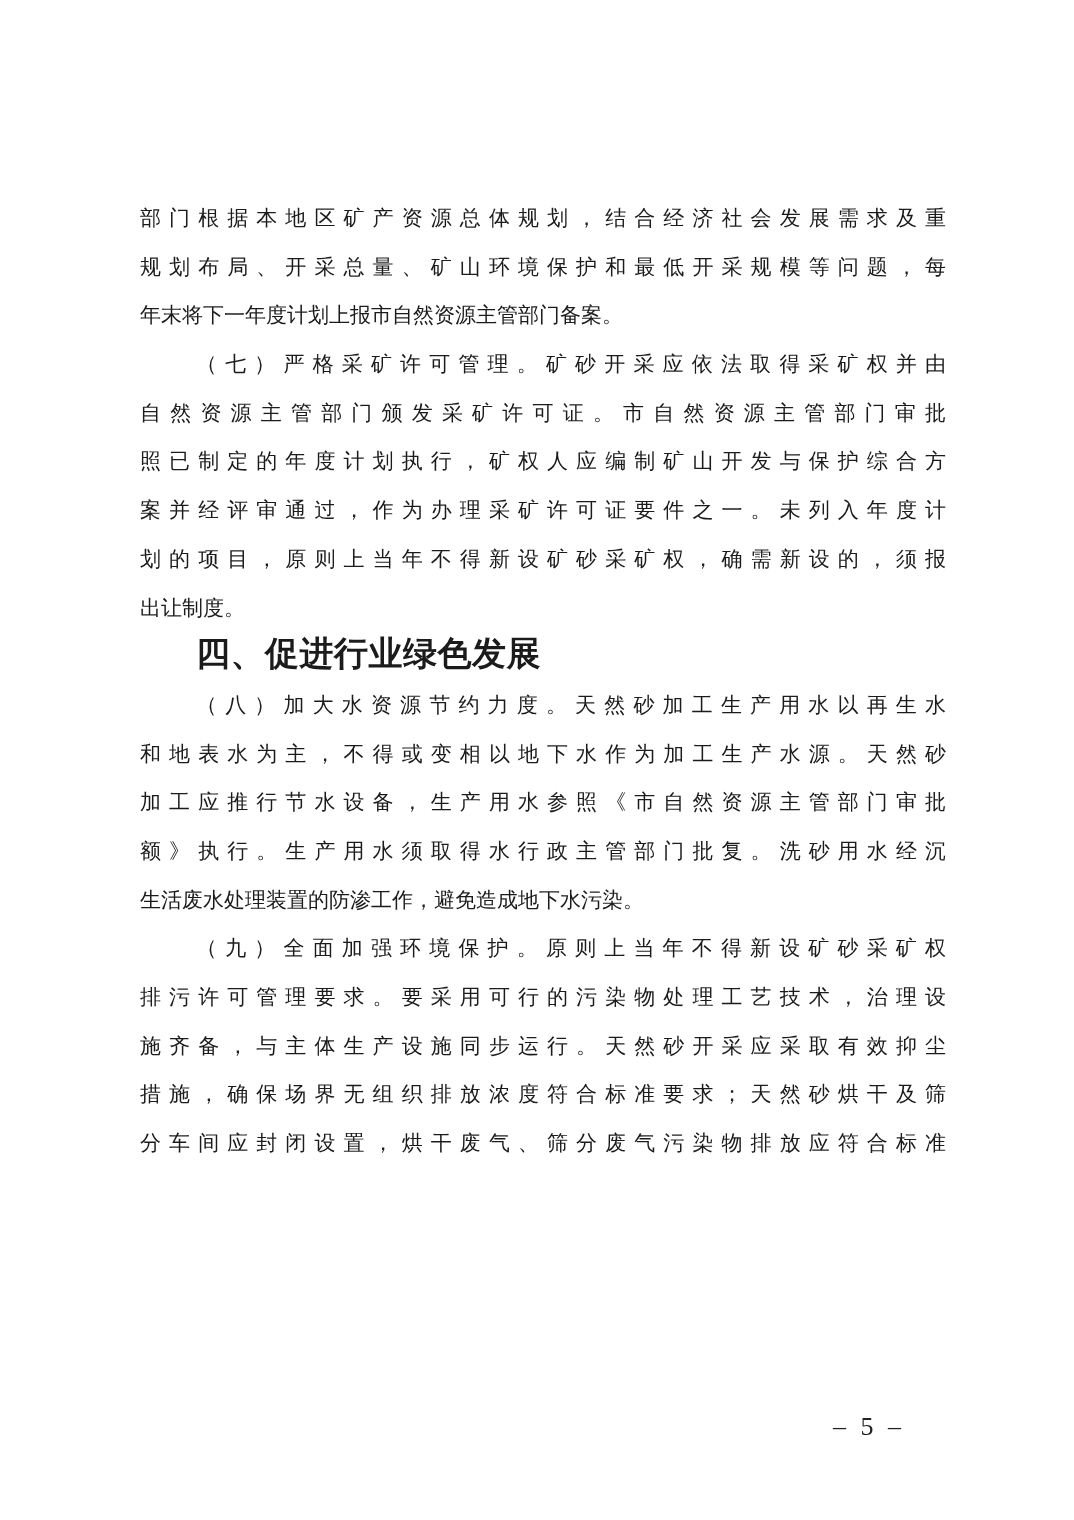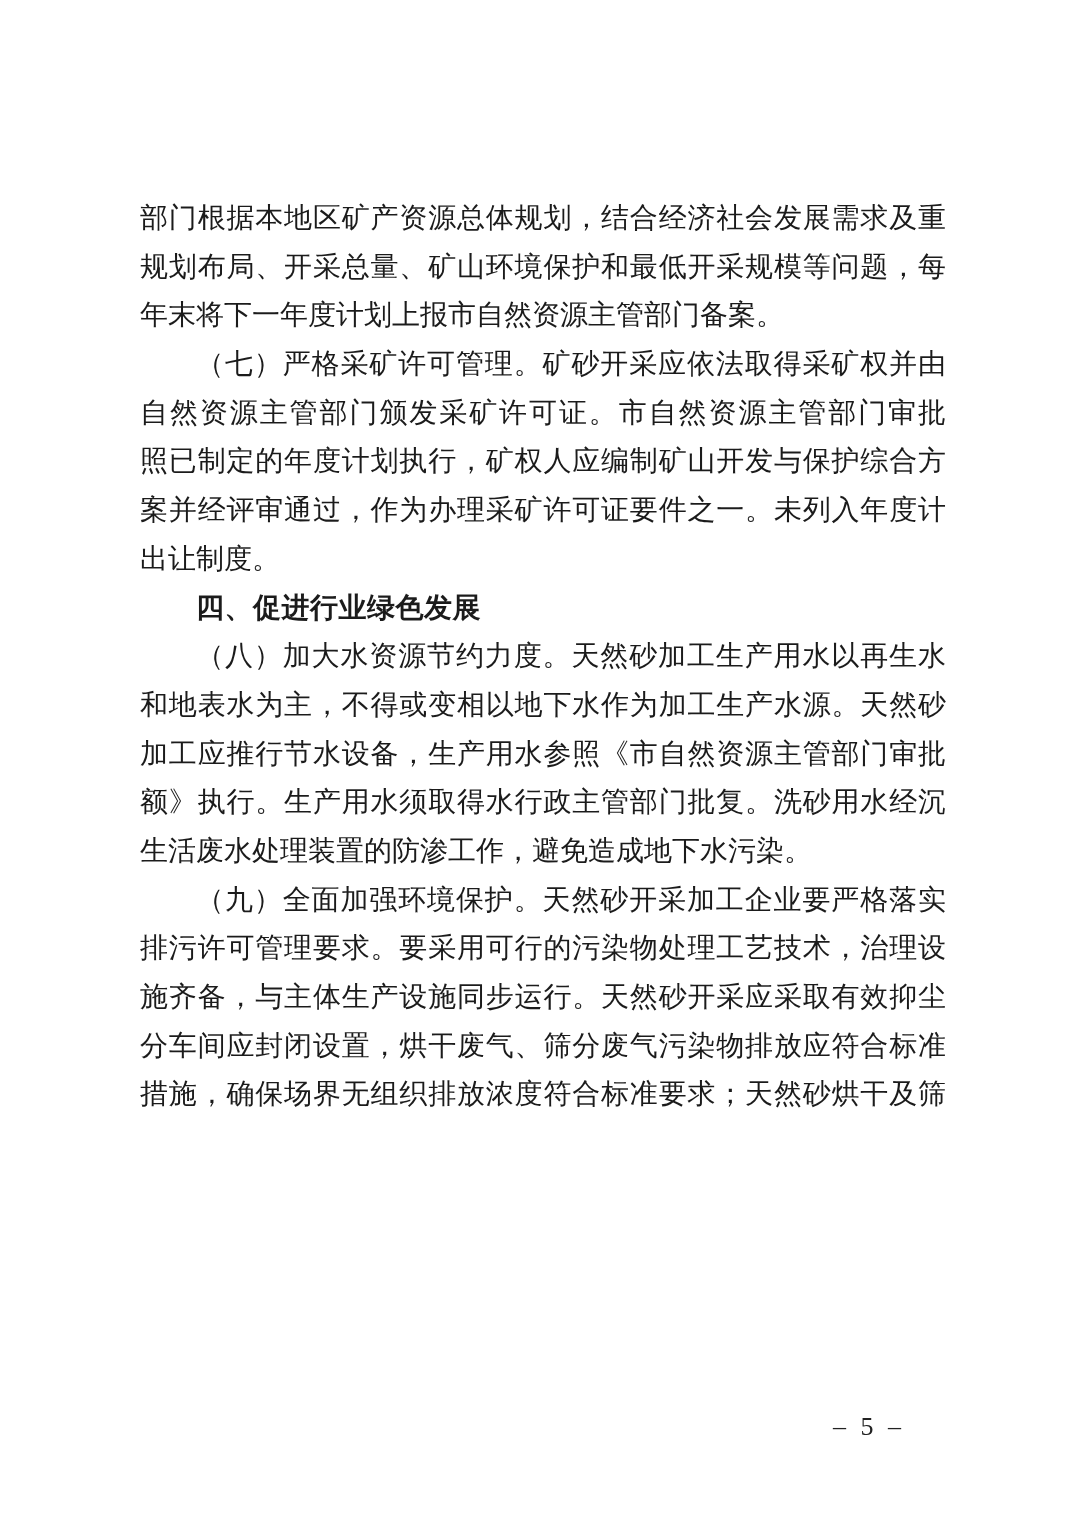--- a/index.html
+++ b/index.html
@@ -17,36 +17,36 @@
   }
   .text-block {
     position: absolute;
     left: 140px;
     top: 194px;
     width: 806px;
   }
   .line {
     height: 48.7px;
     line-height: 48.7px;
-    font-size: 28px;
+    font-size: 21px;
     text-align: justify;
     white-space: nowrap;
     text-align-last: left;
   }
   .line.fill {
     white-space: normal;
     text-align-last: justify;
   }
   .line.indent {
     text-indent: 56px;
   }
   .line.heading {
-    font-family: Liberation Serif, serif;
+    font-family: Liberation Mono, monospace;
     font-weight: 700;
-    font-size: 28px;
+    font-size: 34px;
     letter-spacing: 0.5px;
   }
   .page-number {
     position: absolute;
     top: 1403px;
     left: 833px;
     height: 48px;
     line-height: 48px;
     font-size: 26px;
     letter-spacing: 4px;
@@ -57,27 +57,28 @@
 <body>
 
 <main class="text-block">
     <div class="line fill">部门根据本地区矿产资源总体规划，结合经济社会发展需求及重</div>
     <div class="line fill">规划布局、开采总量、矿山环境保护和最低开采规模等问题，每</div>
     <div class="line">年末将下一年度计划上报市自然资源主管部门备案。</div>
     <div class="line indent fill">（七）严格采矿许可管理。矿砂开采应依法取得采矿权并由</div>
     <div class="line fill">自然资源主管部门颁发采矿许可证。市自然资源主管部门审批</div>
     <div class="line fill">照已制定的年度计划执行，矿权人应编制矿山开发与保护综合方</div>
     <div class="line fill">案并经评审通过，作为办理采矿许可证要件之一。未列入年度计</div>
+    <div class="line fill">划的项目，原则上当年不得新设矿砂采矿权，确需新设的，须报</div>
     <div class="line">出让制度。</div>
     <div class="line heading indent">四、促进行业绿色发展</div>
     <div class="line indent fill">（八）加大水资源节约力度。天然砂加工生产用水以再生水</div>
     <div class="line fill">和地表水为主，不得或变相以地下水作为加工生产水源。天然砂</div>
     <div class="line fill">加工应推行节水设备，生产用水参照《市自然资源主管部门审批</div>
     <div class="line fill">额》执行。生产用水须取得水行政主管部门批复。洗砂用水经沉</div>
     <div class="line">生活废水处理装置的防渗工作，避免造成地下水污染。</div>
-    <div class="line indent fill">（九）全面加强环境保护。天然砂开采加工企业要严格落实</div>
+    <div class="line indent fill">（九）全面加强环境保护。原则上当年不得新设矿砂采矿权</div>
     <div class="line fill">排污许可管理要求。要采用可行的污染物处理工艺技术，治理设</div>
     <div class="line fill">施齐备，与主体生产设施同步运行。天然砂开采应采取有效抑尘</div>
+    <div class="line fill">措施，确保场界无组织排放浓度符合标准要求；天然砂烘干及筛</div>
     <div class="line fill">分车间应封闭设置，烘干废气、筛分废气污染物排放应符合标准</div>
-    <div class="line fill">措施，确保场界无组织排放浓度符合标准要求；天然砂烘干及筛</div>
   </main>
 
 <div class="page-number">– 5 –</div>
 
 </body></html>

